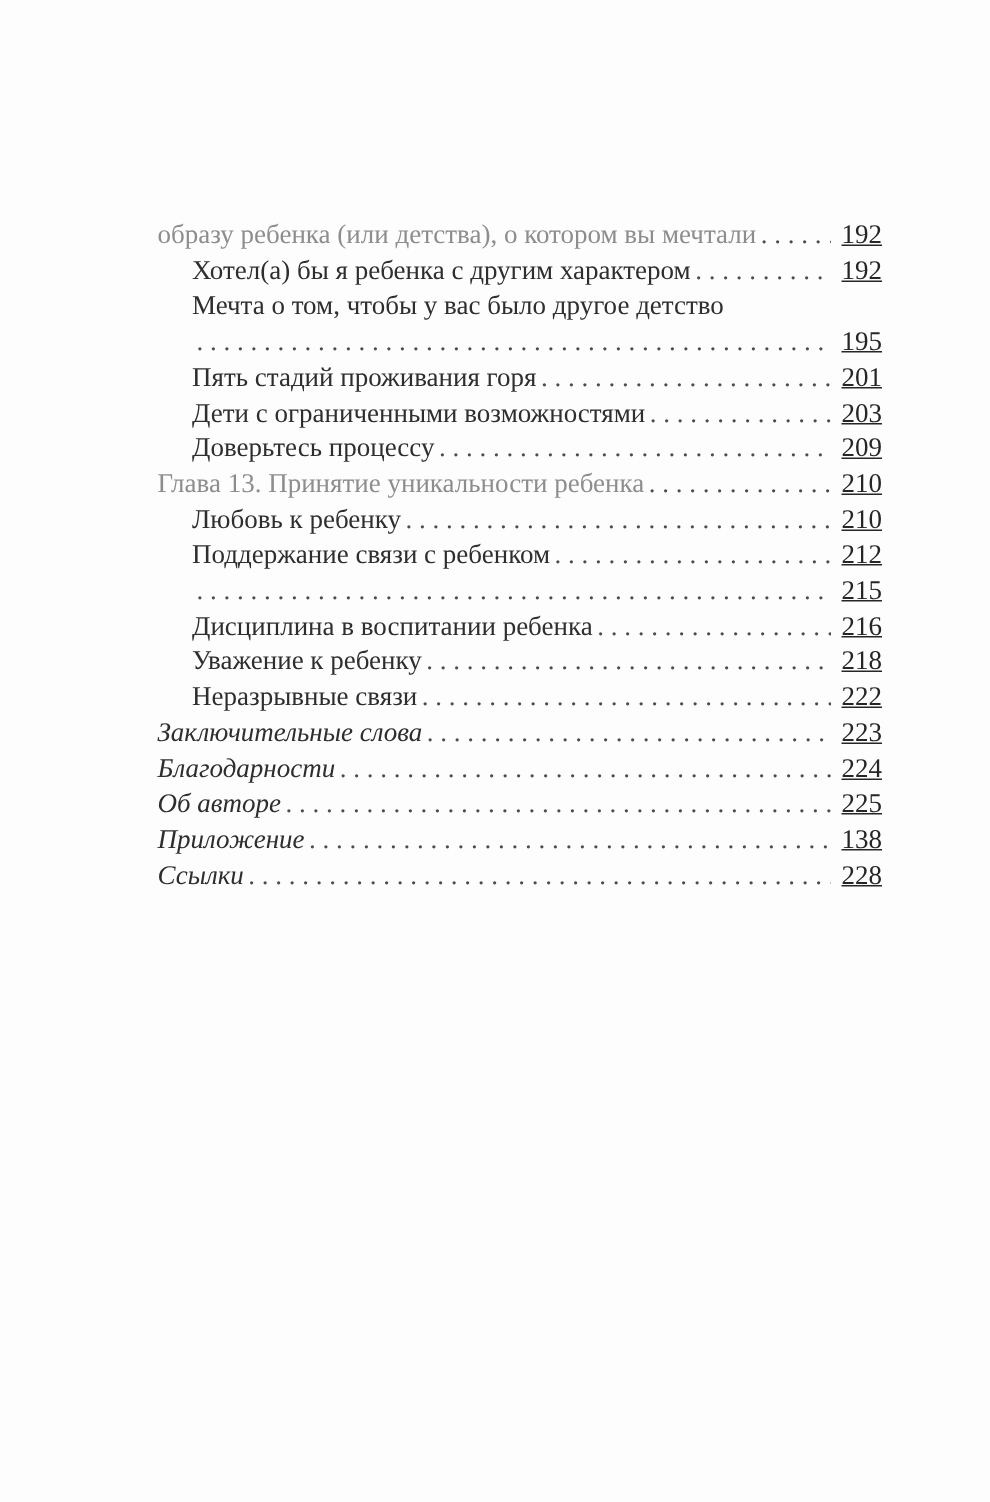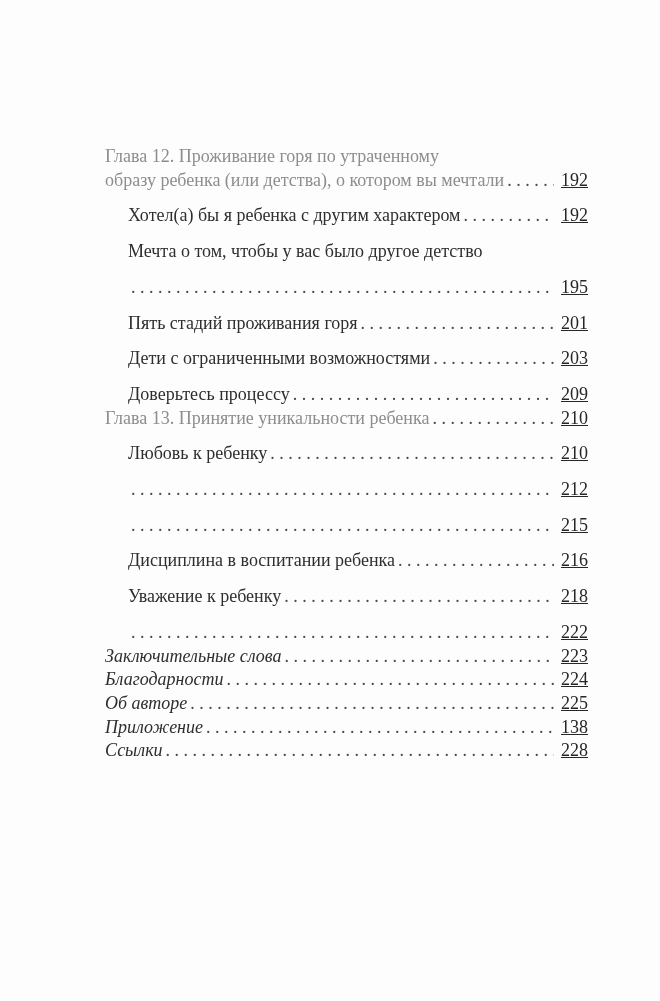--- a/index.html
+++ b/index.html
@@ -27,46 +27,41 @@
     display: flex;
     align-items: baseline;
   }
   .row .label {
     white-space: nowrap;
     flex: 0 0 auto;
     color: var(--text, #2e2e2e);
   }
   .row.chapter .label { color: var(--chapter, #8d8d8d); }
   .row.backmatter .label { font-style: italic; }
-  .row.indent-1 { padding-left: 23px; margin-top: 12px; }
+  .row.indent-1 { padding-left: 23px; }
   .leader {
     flex: 1 1 0;
     min-width: 0;
     overflow: hidden;
     white-space: nowrap;
     color: var(--dots, #4b4b4b);
     padding-left: 3px;
   }
   .pagenum {
     flex: 0 0 auto;
     padding-left: 7px;
     color: var(--num, #262626);
     text-decoration: underline;
   }
 </style>
 </head>
 <body>
 
 <div class="page">
   <div class="toc" id="toc">
-      <div class="row chapter indent-0">
-    <span class="label">Глава 12. Проживание горя по утраченному</span>
-    <span class="leader"></span>
-    <span class="pagenum"></span>
-  </div>
       <div class="row chapter indent-0">
     <span class="label">образу ребенка (или детства), о котором вы мечтали</span>
     <span class="leader">. . . . . . . . . . . . . . . . . . . . . . . . . . . . . . . . . . . . . . . . . . . . . . . . . . . . . . . . . . . . . . . . . . . . . . </span>
     <span class="pagenum">192</span>
   </div>
       <div class="row sub indent-1">
     <span class="label">Хотел(а) бы я ребенка с другим характером</span>
     <span class="leader">. . . . . . . . . . . . . . . . . . . . . . . . . . . . . . . . . . . . . . . . . . . . . . . . . . . . . . . . . . . . . . . . . . . . . . </span>
     <span class="pagenum">192</span>
   </div>
@@ -98,38 +93,40 @@
     <span class="label">Глава 13. Принятие уникальности ребенка</span>
     <span class="leader">. . . . . . . . . . . . . . . . . . . . . . . . . . . . . . . . . . . . . . . . . . . . . . . . . . . . . . . . . . . . . . . . . . . . . . </span>
     <span class="pagenum">210</span>
   </div>
       <div class="row sub indent-1">
     <span class="label">Любовь к ребенку</span>
     <span class="leader">. . . . . . . . . . . . . . . . . . . . . . . . . . . . . . . . . . . . . . . . . . . . . . . . . . . . . . . . . . . . . . . . . . . . . . </span>
     <span class="pagenum">210</span>
   </div>
       <div class="row sub indent-1">
+    <span class="label">Поддержание связи с ребенком</span>
     <span class="leader">. . . . . . . . . . . . . . . . . . . . . . . . . . . . . . . . . . . . . . . . . . . . . . . . . . . . . . . . . . . . . . . . . . . . . . </span>
     <span class="pagenum">212</span>
   </div>
       <div class="row sub indent-1">
     <span class="leader">. . . . . . . . . . . . . . . . . . . . . . . . . . . . . . . . . . . . . . . . . . . . . . . . . . . . . . . . . . . . . . . . . . . . . . </span>
     <span class="pagenum">215</span>
   </div>
       <div class="row sub indent-1">
     <span class="label">Дисциплина в воспитании ребенка</span>
     <span class="leader">. . . . . . . . . . . . . . . . . . . . . . . . . . . . . . . . . . . . . . . . . . . . . . . . . . . . . . . . . . . . . . . . . . . . . . </span>
     <span class="pagenum">216</span>
   </div>
       <div class="row sub indent-1">
     <span class="label">Уважение к ребенку</span>
     <span class="leader">. . . . . . . . . . . . . . . . . . . . . . . . . . . . . . . . . . . . . . . . . . . . . . . . . . . . . . . . . . . . . . . . . . . . . . </span>
     <span class="pagenum">218</span>
   </div>
       <div class="row sub indent-1">
+    <span class="label">Неразрывные связи</span>
     <span class="leader">. . . . . . . . . . . . . . . . . . . . . . . . . . . . . . . . . . . . . . . . . . . . . . . . . . . . . . . . . . . . . . . . . . . . . . </span>
     <span class="pagenum">222</span>
   </div>
       <div class="row backmatter indent-0">
     <span class="label">Заключительные слова</span>
     <span class="leader">. . . . . . . . . . . . . . . . . . . . . . . . . . . . . . . . . . . . . . . . . . . . . . . . . . . . . . . . . . . . . . . . . . . . . . </span>
     <span class="pagenum">223</span>
   </div>
       <div class="row backmatter indent-0">
     <span class="label">Благодарности</span>

